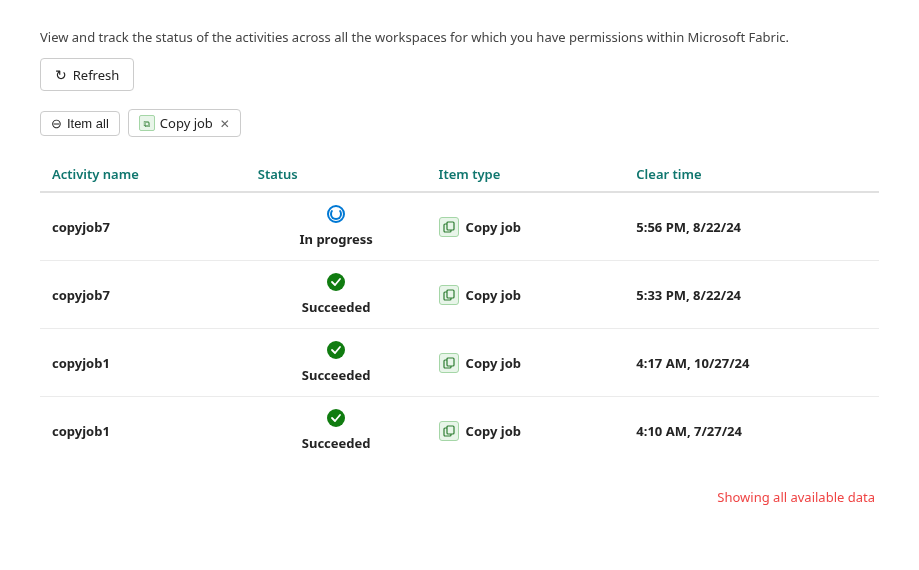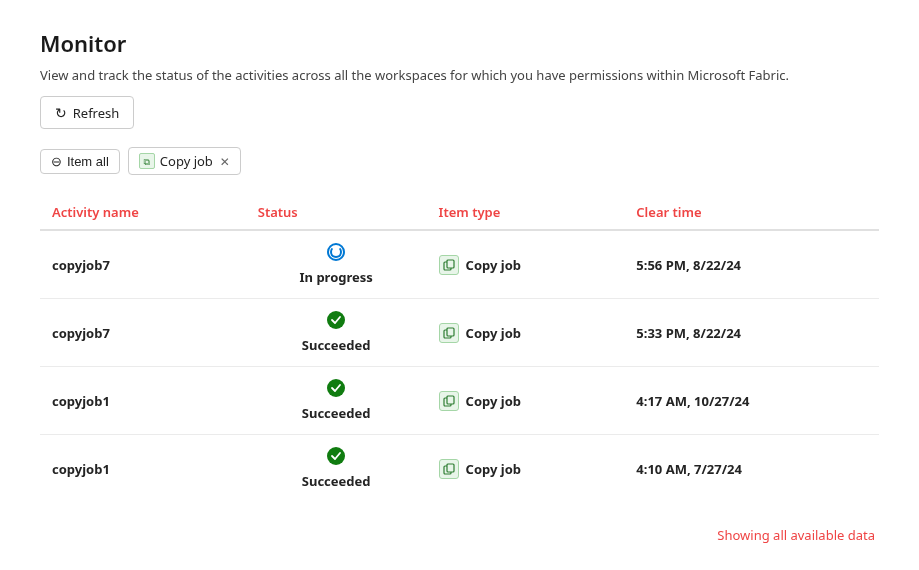--- a/index.html
+++ b/index.html
@@ -85,21 +85,21 @@
       width: 100%;
     }
     table {
       width: 100%;
       border-collapse: collapse;
     }
     thead th {
       text-align: left;
       font-weight: 600;
       font-size: 13px;
-      color: #ef4444;
+      color: #0f766e;
       padding: 8px 12px;
       border-bottom: 2px solid #e0e0e0;
     }
     tbody tr {
       border-bottom: 1px solid #ebebeb;
     }
     tbody tr:last-child {
       border-bottom: none;
     }
     tbody td {
@@ -186,21 +186,20 @@
       align-items: center;
       justify-content: center;
       font-size: 9px;
       color: #2e7d32;
     }
   </style>
 </head>
 <body>
 
 <div class="page">
-  <h1 class="page-title">Monitor</h1>
   <p class="page-subtitle">View and track the status of the activities across all the workspaces for which you have permissions within Microsoft Fabric.</p>
 
   <div class="toolbar">
     <button class="btn">
       <span class="refresh-icon">↻</span>
       <span>Refresh</span>
     </button>
   </div>
 
   <div class="filter-bar">

